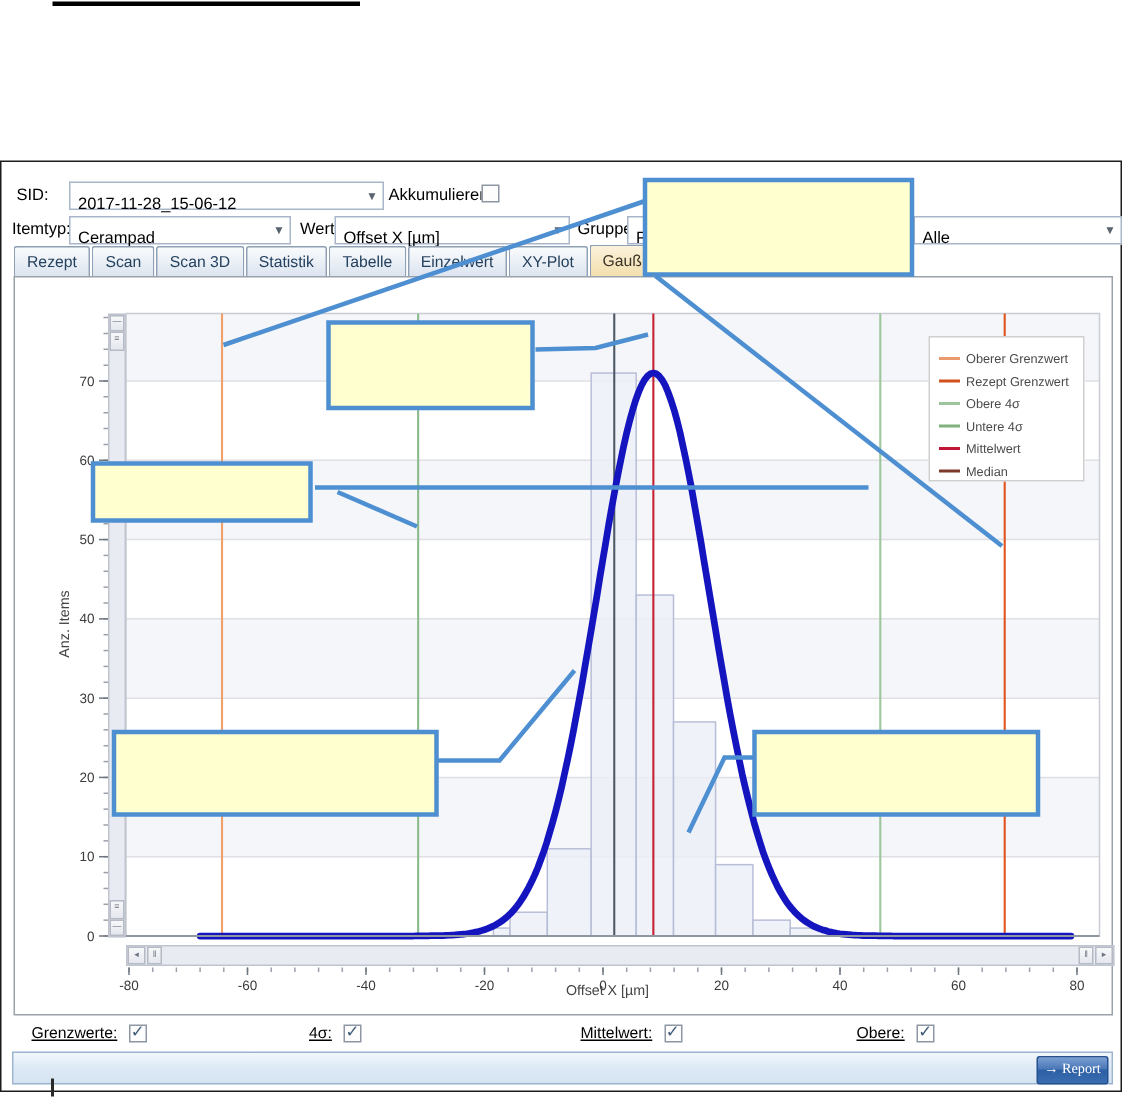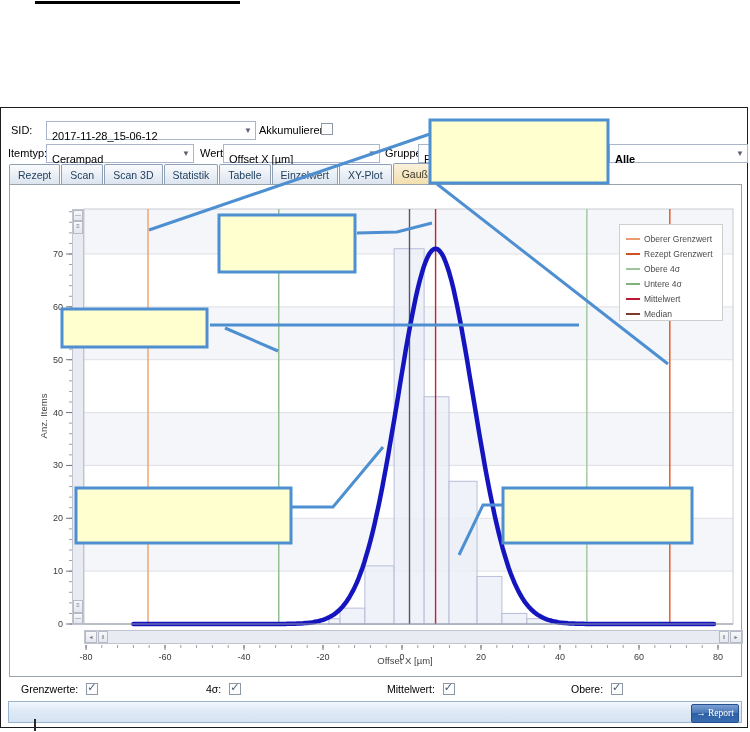--- a/index.html
+++ b/index.html
@@ -42,21 +42,21 @@
   .lg-sw{width:14px;height:2px;margin-right:4px;flex:0 0 14px;}
   .lg-tx{font-size:8.5px;color:#4a4a4a;white-space:nowrap;}
   
   .sbar{background:#e9ebf2;border:1px solid #c0c4ce;box-sizing:border-box;z-index:5;}
   #vbar{left:62px;top:24px;width:12px;height:416px;}
   #hbar{left:74px;top:445px;width:659px;height:14px;}
   .sbtn{position:absolute;background:linear-gradient(#f7f8fa,#e4e7ee);border:1px solid #b6bac4;
         box-sizing:border-box;color:#6d7482;font-size:6px;line-height:8px;text-align:center;}
   
   #cb-row{left:0;top:575px;width:748px;height:16px;}
-  .cb-item{position:absolute;display:flex;align-items:center;gap:8px;}
+  .cb-item{position:absolute;display:flex;align-items:center;gap:8px;text-decoration:underline;}
   .cb-item .lbl{font-size:10.5px;}
   
   #report-bar{left:7px;top:593px;width:734px;height:22px;box-sizing:border-box;
       border:1px solid #9ab4d0;background:linear-gradient(#f2f7fc,#dfeaf6 45%,#d5e3f2);}
   #report-btn{position:absolute;right:2px;top:2px;width:46px;height:17px;border:1px solid #24508f;
       border-radius:2px;background:linear-gradient(#7aa0d4,#4a77b5 45%,#2d5fa5 50%,#3a6cb0);
       color:#fff;font-size:9.5px;text-align:center;line-height:16px;font-family:Liberation Serif, serif;}
   #overlay{position:absolute;left:0;top:0;z-index:50;pointer-events:none;}
 </style>
 </head>
@@ -81,21 +81,21 @@
   </div>
   <span class="abs lbl" style="left:199px;top:39px;">Wert:</span>
   <div class="abs combo" style="left:222px;top:36px;width:157px;">
     <span class="val">Offset X [µm]</span>
     <span class="arr">▼</span>
   </div>
   <span class="abs lbl" style="left:384px;top:39px;">Gruppe:</span>
   <div class="abs combo" style="left:417px;top:36px;width:188px;">
     <span class="val">Po</span>
   </div>
-  <div class="abs combo" style="left:608px;top:36px;width:139px;font-weight:bold;">
+  <div class="abs combo" style="left:608px;top:36px;width:139px;">
     <span class="val">Alle</span>
     <span class="arr">▼</span>
   </div>
 
   <div class="abs" id="tab-bar">
       <div class="tab">Rezept</div>
       <div class="tab">Scan</div>
       <div class="tab">Scan 3D</div>
       <div class="tab">Statistik</div>
       <div class="tab">Tabelle</div>

